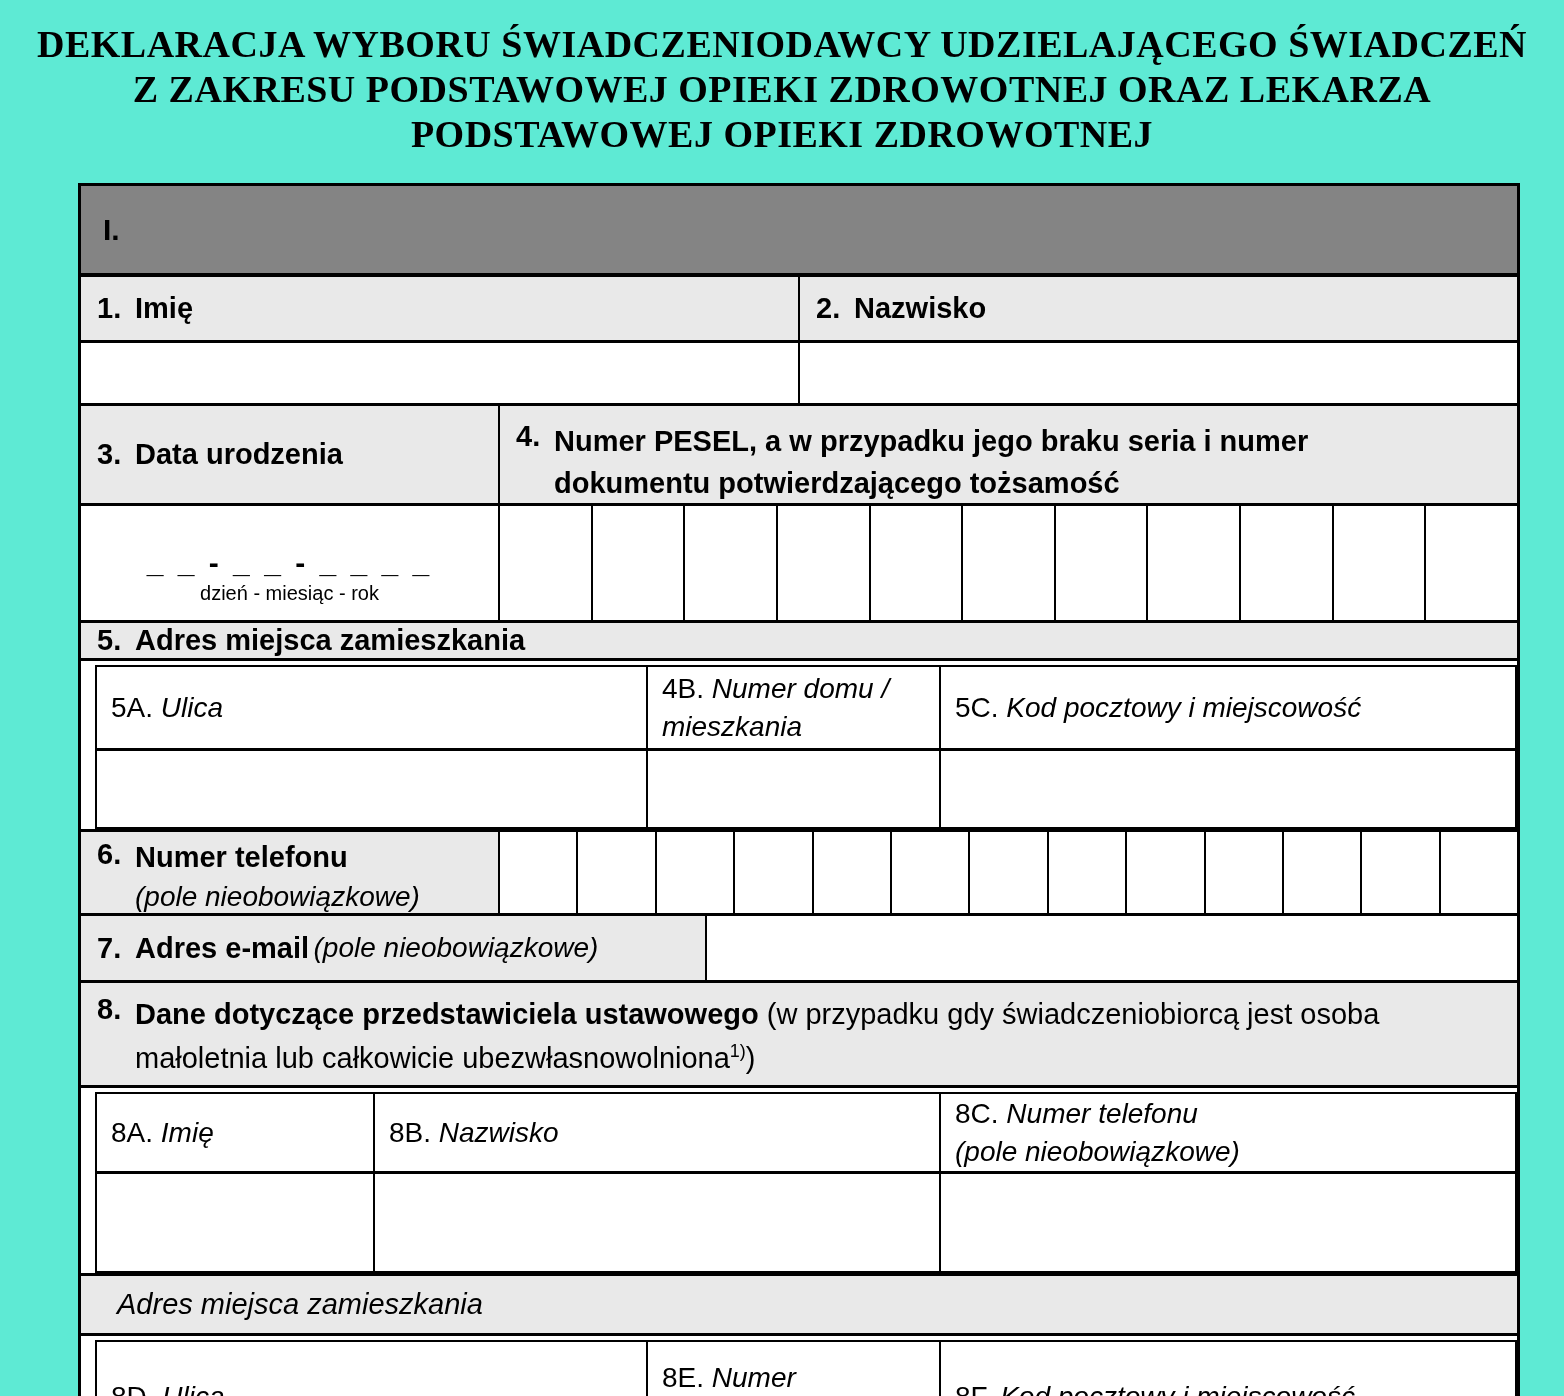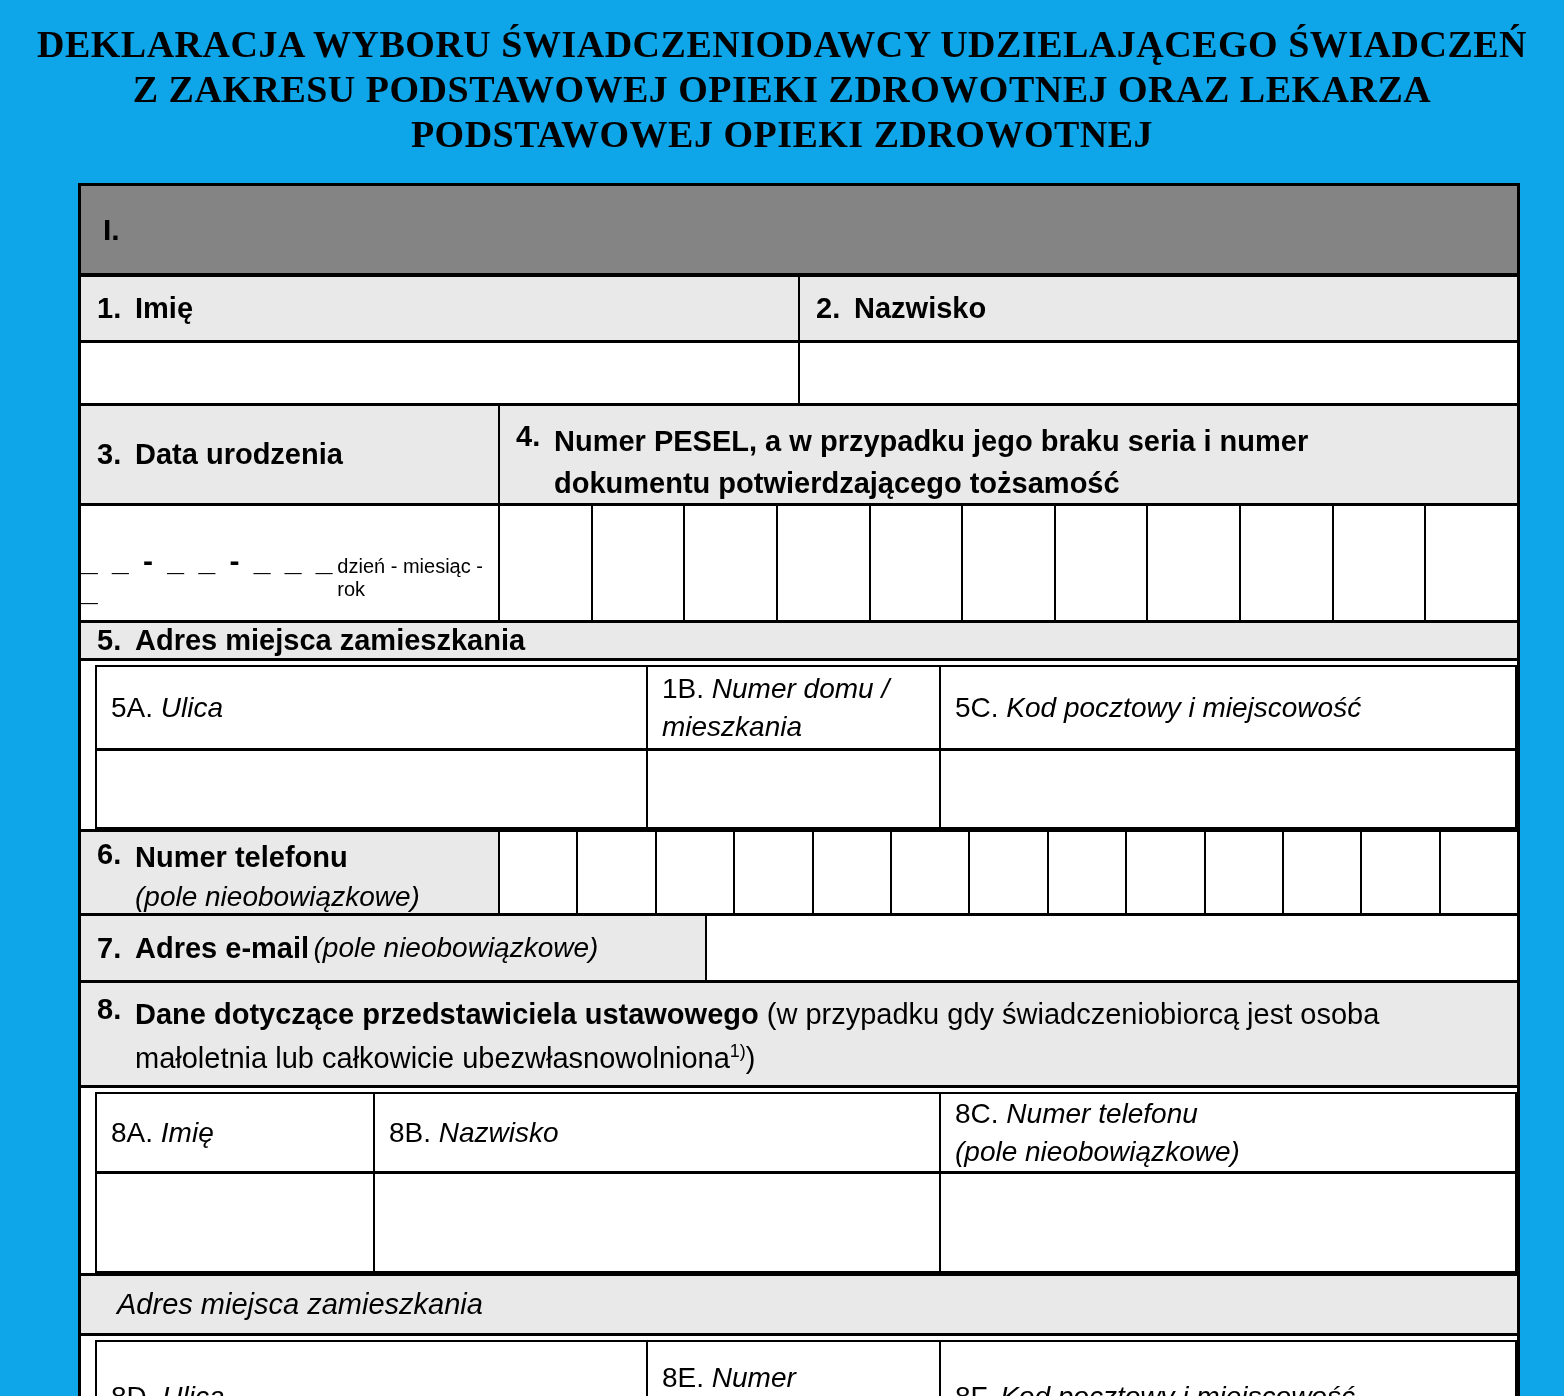--- a/index.html
+++ b/index.html
@@ -1,20 +1,20 @@
 <!DOCTYPE html>
 <html lang="pl"><head>
 <meta charset="utf-8">
 <style>
   * { margin:0; padding:0; box-sizing:border-box; }
   html,body { background:#ffffff; }
   .page {
     position:relative;
     width:1564px; height:1396px;
-    background:#0ea5e9;
+    background:#5eead4;
     overflow:hidden;
     font-family:"Liberation Sans", sans-serif;
     color:#000;
   }
   
   .title-block {
     position:absolute; top:0; left:0; width:1564px;
     padding-top:22px;
     text-align:center;
     font-family:"Liberation Serif", serif;
@@ -52,21 +52,21 @@
   .lbl { font-weight:bold; font-size:29px; }
 
   .row34 { height:100px; background:#e9e9e9; }
   .cell-34-l { width:419px; border-right:2px solid #000; display:flex; align-items:center; }
   .cell-34-r { flex:1; display:flex; align-items:flex-start; padding-top:14px; }
   .lbl-2line { font-weight:bold; font-size:29px; line-height:1.45; }
 
   .rowDatePesel { height:117px; background:#fff; }
   .cell-date {
     width:419px; border-right:2px solid #000;
-    display:flex; flex-direction:row; justify-content:center; align-items:center;
+    display:flex; flex-direction:column; justify-content:center; align-items:center;
     padding-top:26px;
   }
   .date-ph { font-weight:bold; font-size:30px; letter-spacing:3px; line-height:1; }
   .date-hint { font-size:20px; margin-top:4px; }
   .digit-strip { flex:1; display:flex; }
   .digit-cell { flex:1; background:#fff; }
   .digit-cell + .digit-cell { border-left:2px solid #000; }
 
   .band { background:#e9e9e9; align-items:center; }
   .band5 { height:38px; }
@@ -186,21 +186,21 @@
       <span class="lbl">Adres miejsca zamieszkania</span>
     </div>
 
     <div class="row inner-wrap">
       <div class="inner-table">
         <div class="inner-row inner-labels t5-labels">
           <div class="icell icell-l w5a">
             <span class="code">5A.</span>&nbsp;<span class="ilbl">Ulica</span>
           </div>
           <div class="icell icell-m w5b sub2">
-            <span><span class="code">1B.</span>&nbsp;<span class="ilbl">Numer domu / mieszkania</span></span>
+            <span><span class="code">4B.</span>&nbsp;<span class="ilbl">Numer domu / mieszkania</span></span>
           </div>
           <div class="icell icell-r">
             <span class="code">5C.</span>&nbsp;<span class="ilbl">Kod pocztowy i miejscowość</span>
           </div>
         </div>
         <div class="inner-row t5-empty">
           <div class="icell icell-l w5a"></div>
           <div class="icell icell-m w5b"></div>
           <div class="icell icell-r"></div>
         </div>

